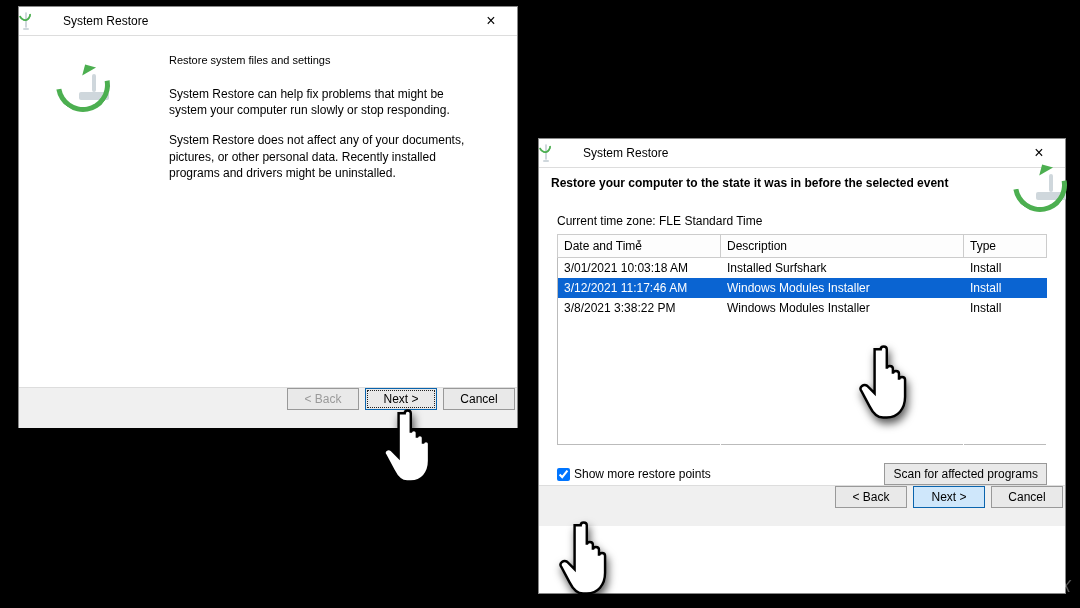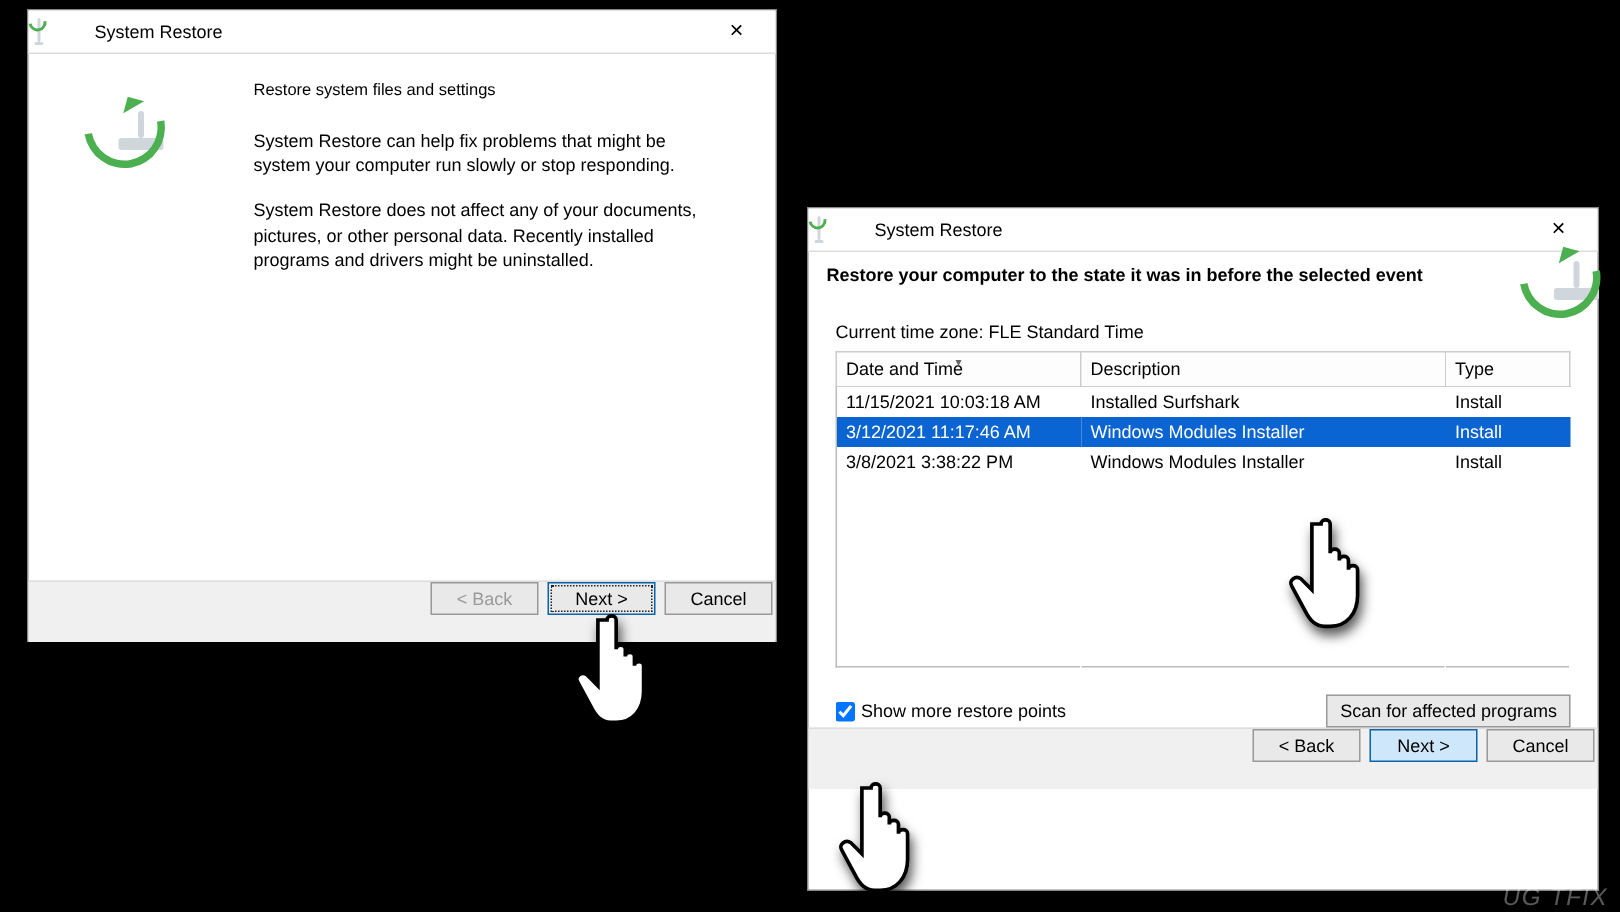--- a/index.html
+++ b/index.html
@@ -257,21 +257,21 @@
     position: absolute;
     width: 60px;
     height: 78px;
     pointer-events: none;
     filter: drop-shadow(2px 5px 4px rgba(0,0,0,0.65));
   }
 
   .watermark {
     position: absolute;
     right: 8px;
-    bottom: 0;
+    bottom: 12px;
     color: rgba(255,255,255,0.35);
     font-size: 16px;
     font-style: italic;
     letter-spacing: 1px;
   }
 </style>
 </head>
 <body>
 
 <div id="win1" class="window">
@@ -326,21 +326,21 @@
           <th style="width:150px">
             <span>Date and Time</span>
             <span class="sort-caret">▾</span>
           </th>
           <th>Description</th>
           <th style="width:70px">Type</th>
         </tr>
       </thead>
       <tbody id="rp-body">
           <tr>
-            <td>11/15/2021 10:03:18 AM</td>
+            <td>3/01/2021 10:03:18 AM</td>
             <td>Installed Surfshark</td>
             <td>Install</td>
           </tr>
           <tr class="selected">
             <td>3/12/2021 11:17:46 AM</td>
             <td>Windows Modules Installer</td>
             <td>Install</td>
           </tr>
           <tr>
             <td>3/8/2021 3:38:22 PM</td>

